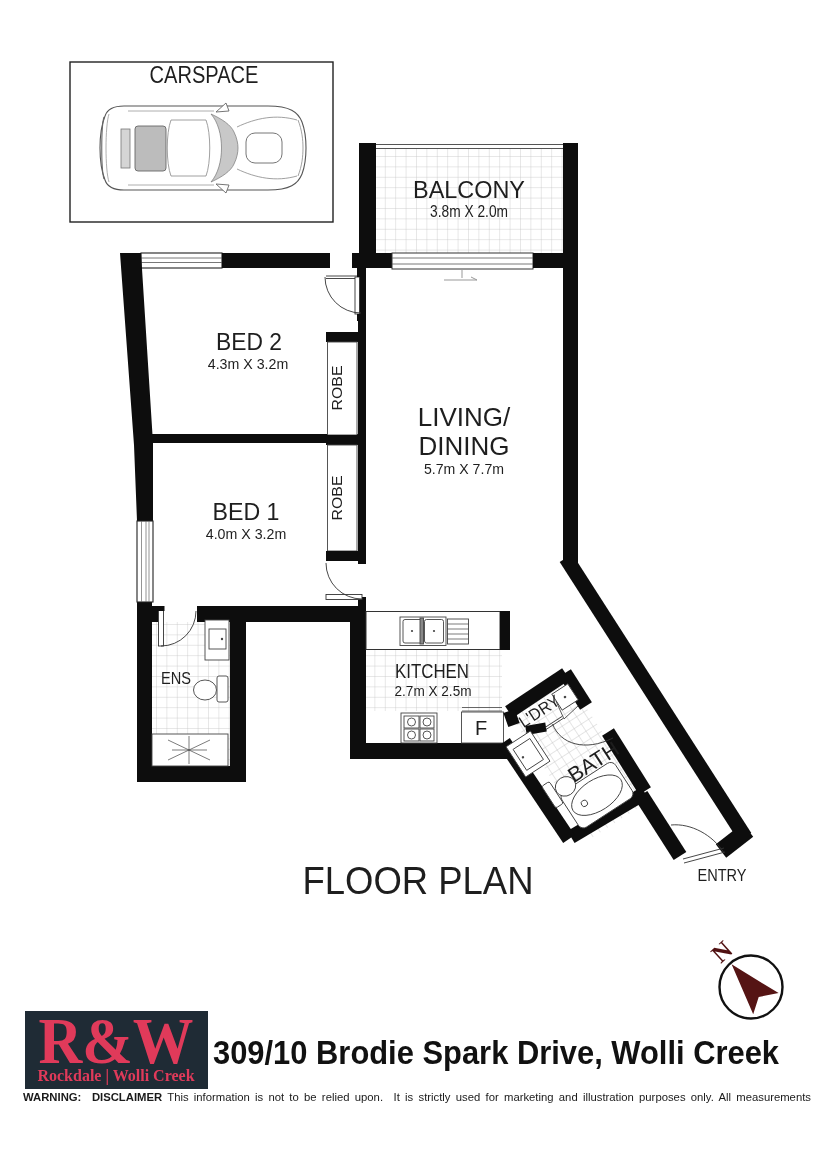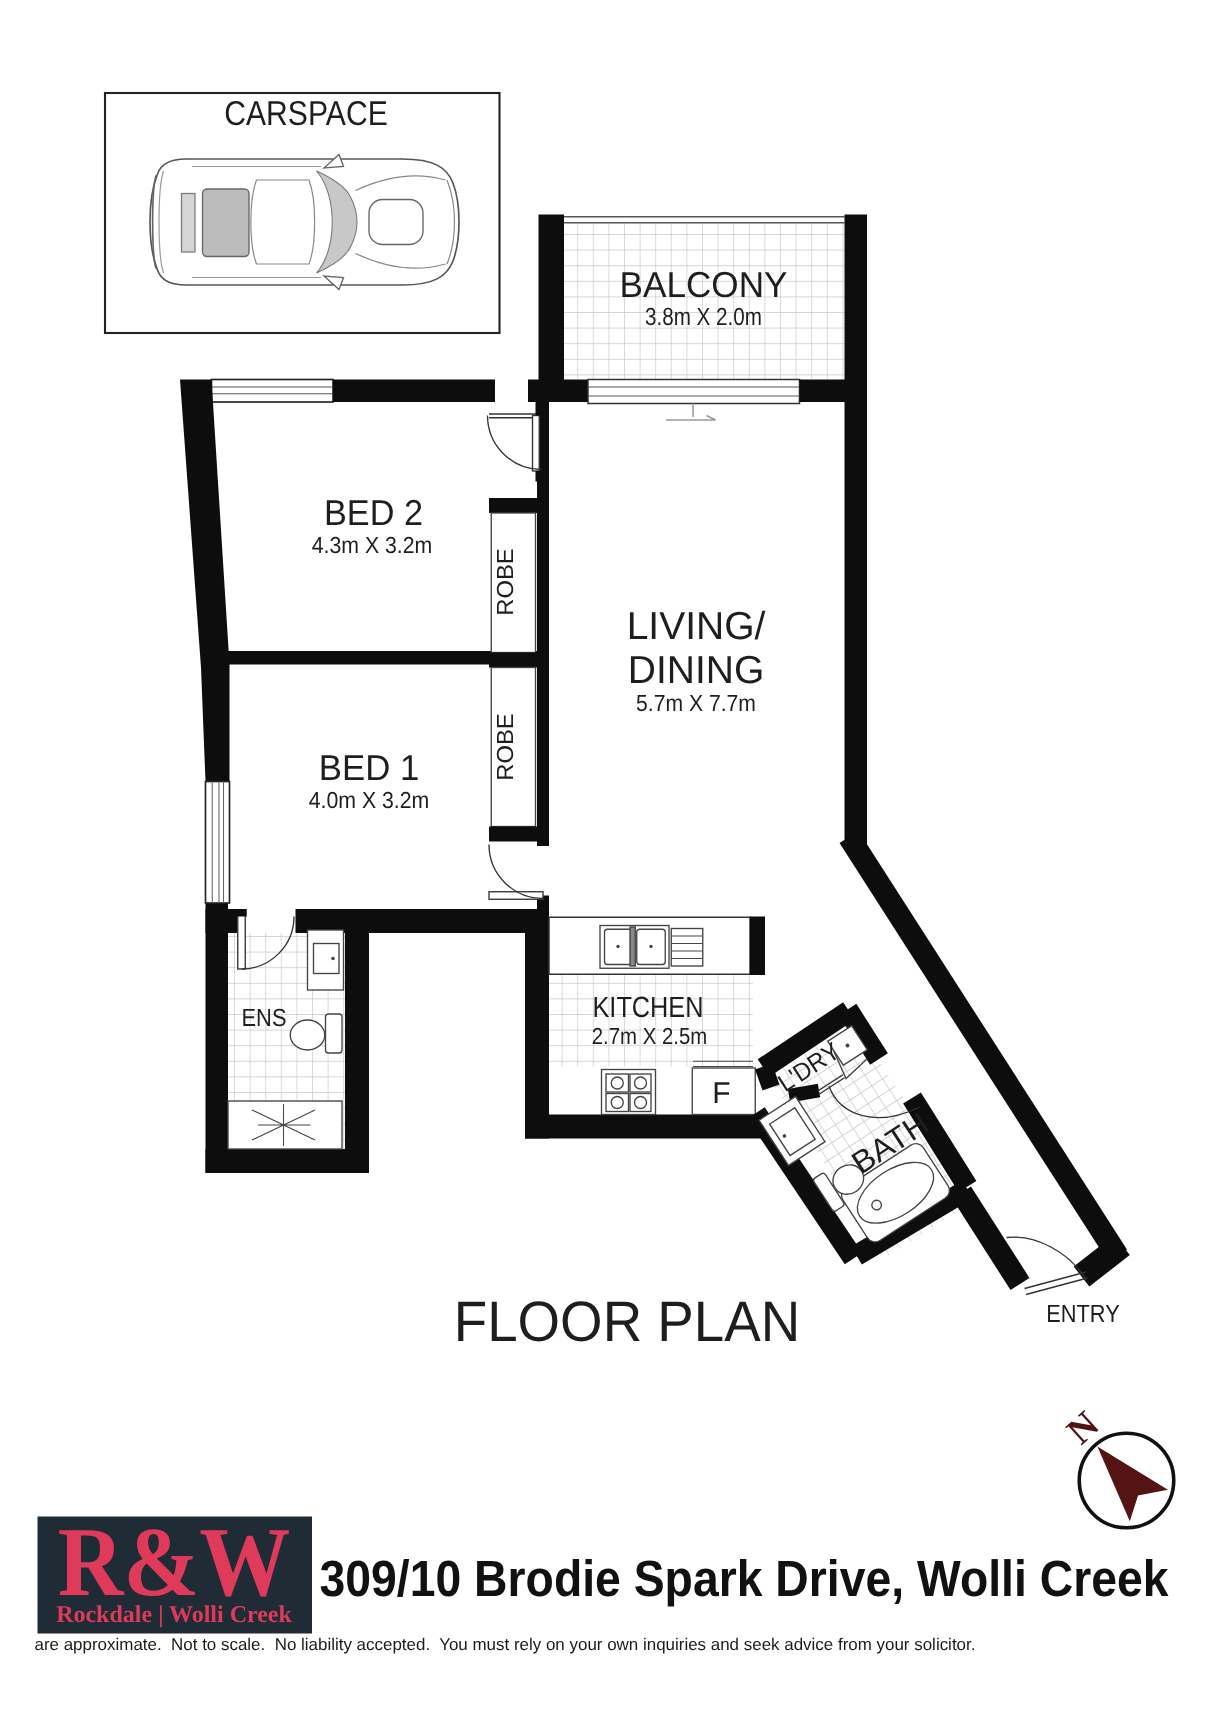--- a/index.html
+++ b/index.html
@@ -299,14 +299,14 @@
 <g>
   <rect x="25" y="1011" width="183" height="78" fill="#1f2b35"></rect>
   <text x="116" y="1063" font-size="66" font-weight="bold" fill="#e03a5a" text-anchor="middle" style="font-family:'Liberation Serif',serif" textLength="155" lengthAdjust="spacingAndGlyphs">R&amp;W</text>
   <text x="116" y="1081" font-size="16" font-weight="bold" fill="#e03a5a" text-anchor="middle" style="font-family:'Liberation Serif',serif">Rockdale | Wolli Creek</text>
 </g>
 
 <text x="213" y="1064" font-size="34" font-weight="bold" fill="#111" textLength="566" lengthAdjust="spacingAndGlyphs">309/10 Brodie Spark Drive, Wolli Creek</text>
 </svg>
 
 <div class="abs" style="left:23px;top:1091px;width:788px;font-size:11.3px;line-height:13.8px;color:#1a1a1a">
-<div>are approximate.&nbsp; Not to scale.&nbsp; No liability accepted.&nbsp; You must rely on your own inquiries and seek advice from your solicitor.</div>
+<div style="text-align:justify;text-align-last:justify"><b>WARNING:&nbsp; DISCLAIMER</b> This information is not to be relied upon.&nbsp; It is strictly used for marketing and illustration purposes only. All measurements</div>
 </div>
 
 </body></html>

